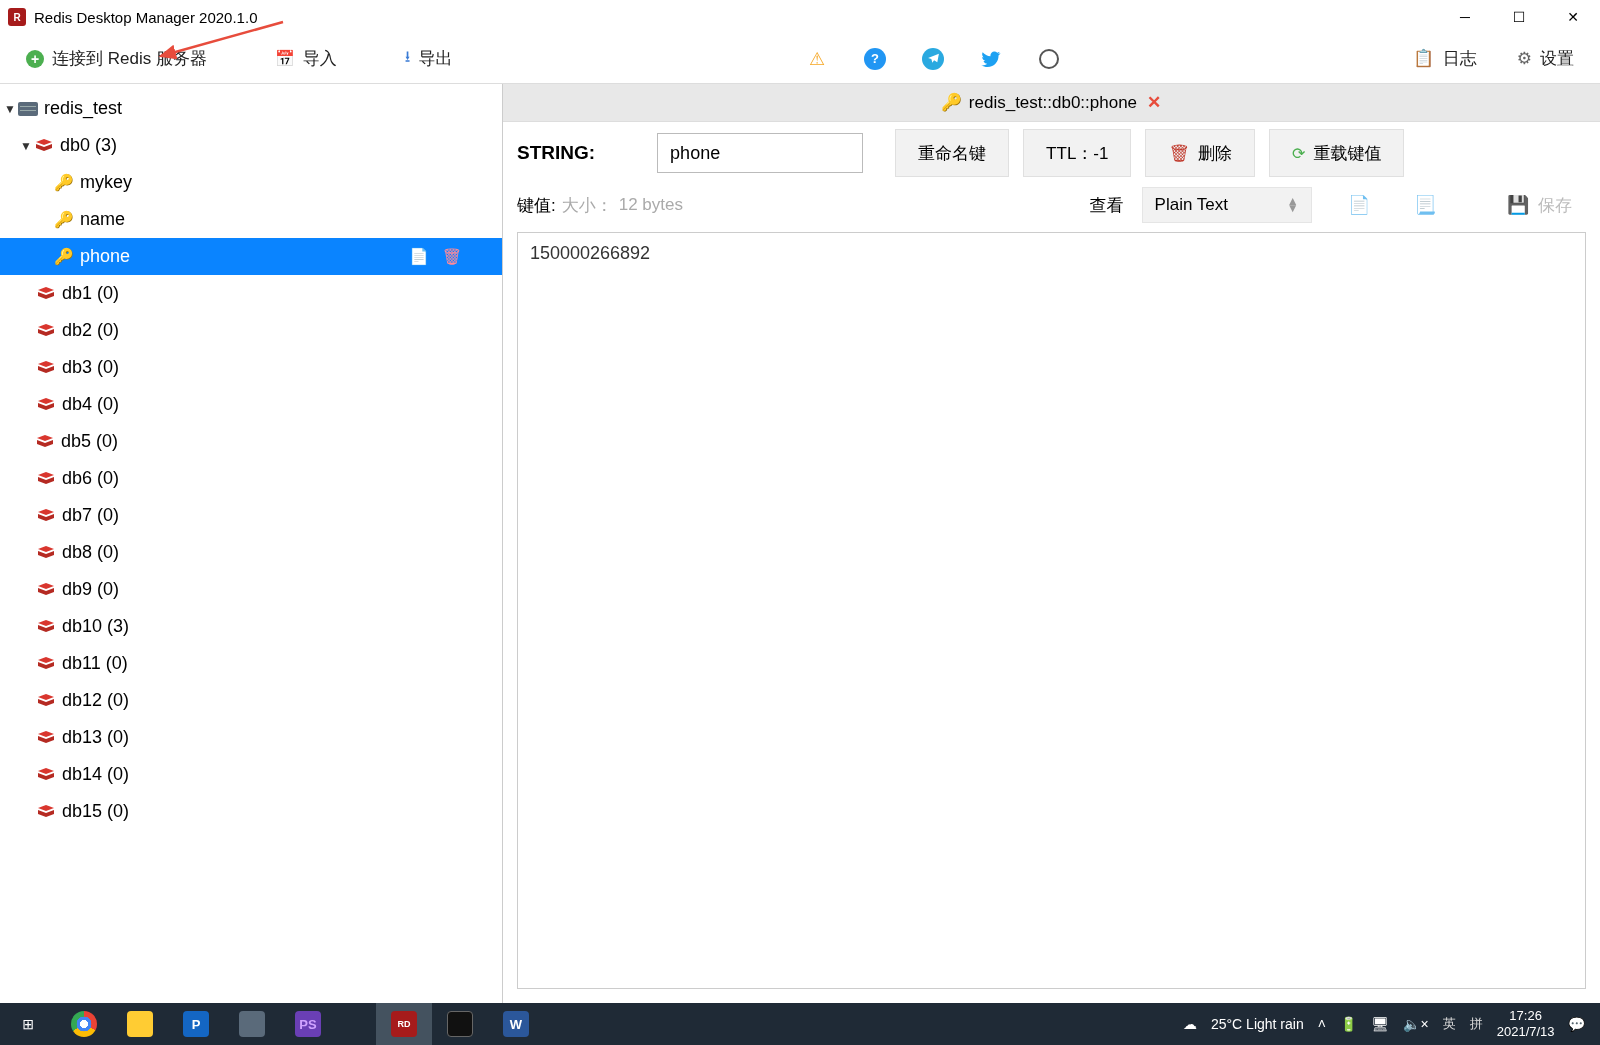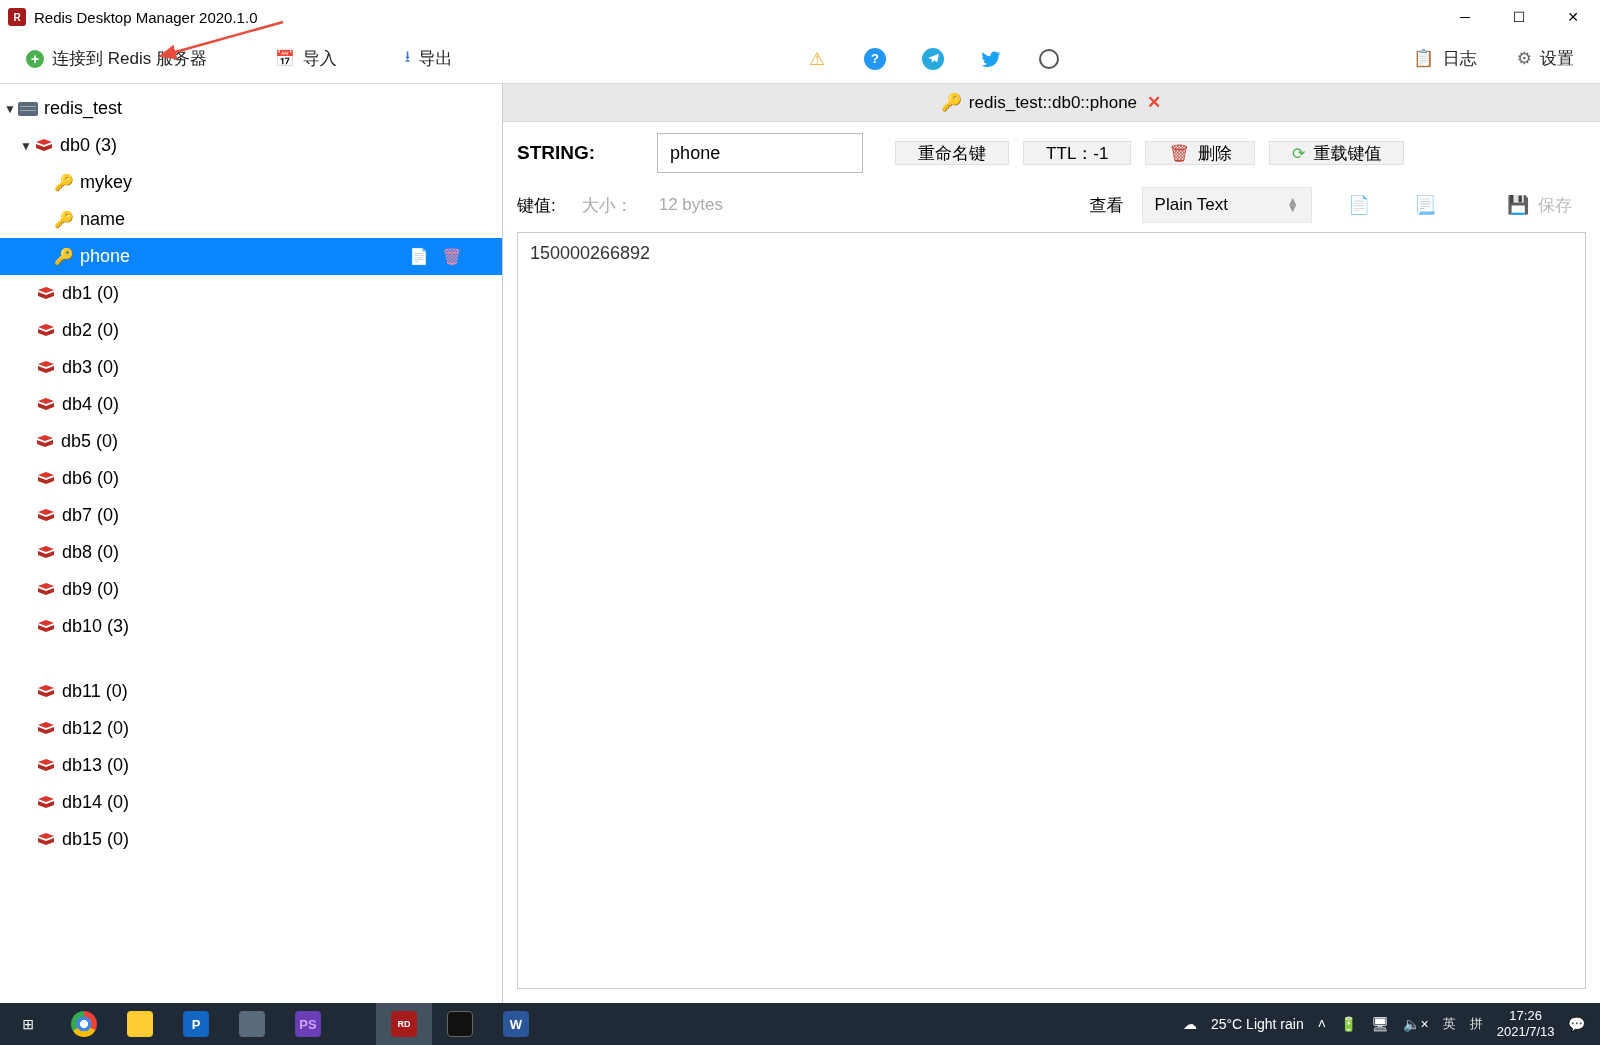--- a/index.html
+++ b/index.html
@@ -50,26 +50,26 @@
 .key-actions span { font-size: 16px; }
 
 
 .tab-bar { height: 38px; background: #e8e8e8; border-bottom: 1px solid #ddd; display: flex; align-items: center; justify-content: center; gap: 6px; font-size: 17px; }
 .tab-key-ico { color: #f5a623; }
 .tab-close { color: #e74c3c; font-weight: bold; margin-left: 4px; cursor: pointer; }
 
 .actions-row { height: 62px; padding: 12px 14px; display: flex; align-items: center; gap: 14px; }
 .type-label { font-size: 19px; font-weight: bold; }
 .key-input { width: 206px; height: 40px; border: 1px solid #bbb; padding: 0 12px; font-size: 18px; }
-.act-btn { height: 24px; padding: 0 22px; background: #f2f2f2; border: 1px solid #e0e0e0; font-size: 17px; display: flex; align-items: center; gap: 8px; cursor: pointer; }
+.act-btn { height: 48px; padding: 0 22px; background: #f2f2f2; border: 1px solid #e0e0e0; font-size: 17px; display: flex; align-items: center; gap: 8px; cursor: pointer; }
 .act-del-ico { color: #c0392b; }
 .act-reload-ico { color: #4caf50; font-size: 16px; }
 
 .meta-row { height: 42px; padding: 0 14px; display: flex; align-items: center; gap: 6px; font-size: 17px; }
-.muted { color: #aaa; margin-left: 20px; }
+.muted { color: #aaa; }
 .meta-spacer { flex: 1; }
 .format-select { height: 36px; width: 170px; background: #f2f2f2; border: 1px solid #e5e5e5; display: flex; align-items: center; padding: 0 12px; font-size: 17px; cursor: pointer; }
 .format-select .sel-arrows { margin-left: auto; color: #999; font-size: 12px; line-height: 7px; }
 .mini-btn { width: 36px; height: 36px; display: flex; align-items: center; justify-content: center; font-size: 18px; cursor: pointer; }
 .ico-copy { color: #4aa3f0; }
 .ico-doc { color: #4aa3f0; }
 .save-btn { display: flex; align-items: center; gap: 8px; color: #bbb; padding: 0 14px; height: 36px; }
 .ico-save { color: #f5b84e; font-size: 18px; }
 
 .value-box { margin: 6px 14px 14px 14px; flex: 1; border: 1px solid #ccc; padding: 10px 12px; font-size: 18px; color: #333; font-family: Arial, sans-serif; overflow: auto; }
@@ -252,21 +252,21 @@
             </svg></span>
           <span>db9  (0)</span>
         </div>
         <div class="tree-item" style="padding-left: 36px;">
           <span class="icon-db"><svg viewBox="0 0 20 16">
               <path fill="#d9362e" d="M10 1l8 3-8 3-8-3z"></path>
               <path fill="#b52a22" d="M2 6l8 3 8-3v4l-8 3-8-3z"></path>
             </svg></span>
           <span>db10  (3)</span>
         </div>
-        <div class="tree-item" style="padding-left: 36px; margin-top: 28px;">
+        <div class="tree-item" style="padding-left: 36px;">
           <span class="icon-db"><svg viewBox="0 0 20 16">
               <path fill="#d9362e" d="M10 1l8 3-8 3-8-3z"></path>
               <path fill="#b52a22" d="M2 6l8 3 8-3v4l-8 3-8-3z"></path>
             </svg></span>
           <span>db11  (0)</span>
         </div>
         <div class="tree-item" style="padding-left: 36px;">
           <span class="icon-db"><svg viewBox="0 0 20 16">
               <path fill="#d9362e" d="M10 1l8 3-8 3-8-3z"></path>
               <path fill="#b52a22" d="M2 6l8 3 8-3v4l-8 3-8-3z"></path>

